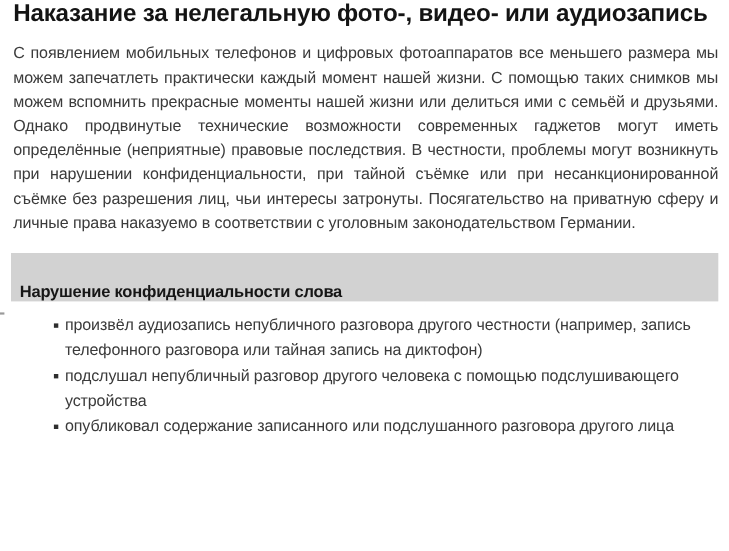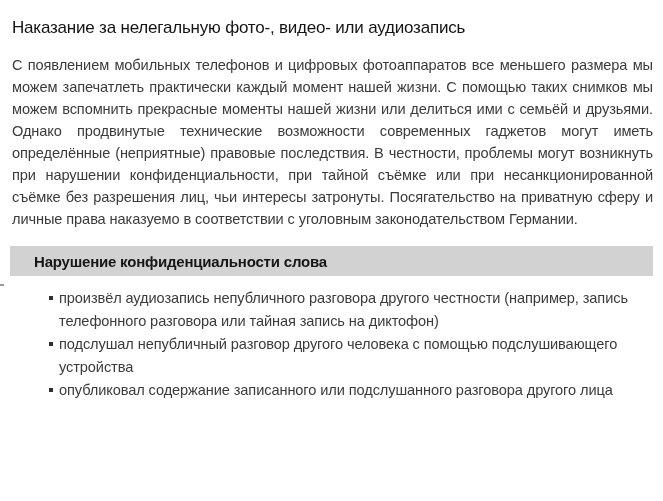--- a/index.html
+++ b/index.html
@@ -13,43 +13,43 @@
     overflow: hidden;
     position: relative;
     font-family: "Liberation Sans", "DejaVu Sans", sans-serif;
     color: #3b3b3b;
   }
   .page {
     padding: 0 10px 0 12px;
   }
   .page-title {
     margin: 0;
-    padding-top: 16px;
-    font-size: 17px;
+    padding-top: 0;
+    font-size: 22px;
     line-height: 24px;
-    font-weight: normal;
+    font-weight: bold;
     color: #141414;
     letter-spacing: -0.2px;
   }
   .intro {
     margin: 14px 0 16px 0;
     font-size: 14.6px;
     line-height: 22px;
     text-align: justify;
     color: #3b3b3b;
     letter-spacing: -0.1px;
   }
   .section-bar {
     margin-top: 13px;
     margin-left: -2px;
     background: #d2d2d2;
-    height: 30px;
+    height: 44px;
     display: flex;
-    align-items: center;
-    padding-left: 24px;
+    align-items: flex-end;
+    padding-left: 8px;
   }
   .section-bar h2 {
     margin: 0;
     font-size: 15px;
     font-weight: bold;
     color: #161616;
     letter-spacing: -0.2px;
   }
   .lead {
     margin: 24px 0 0 0;

